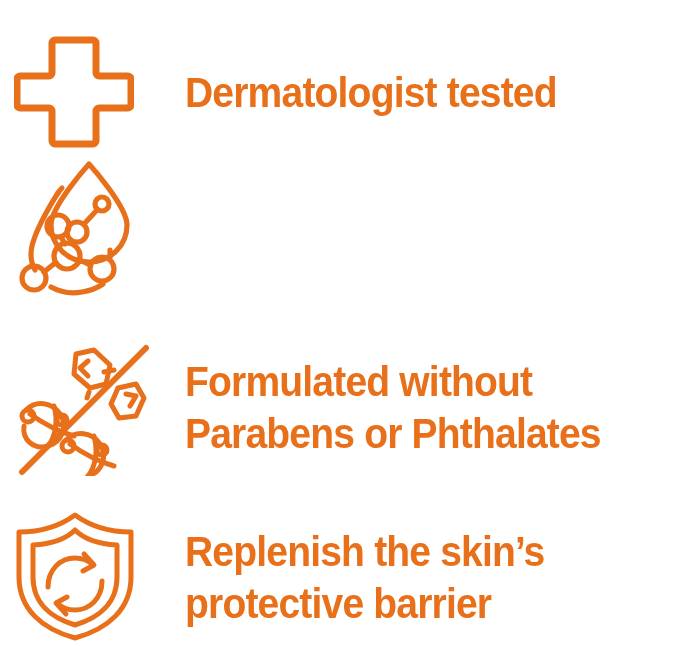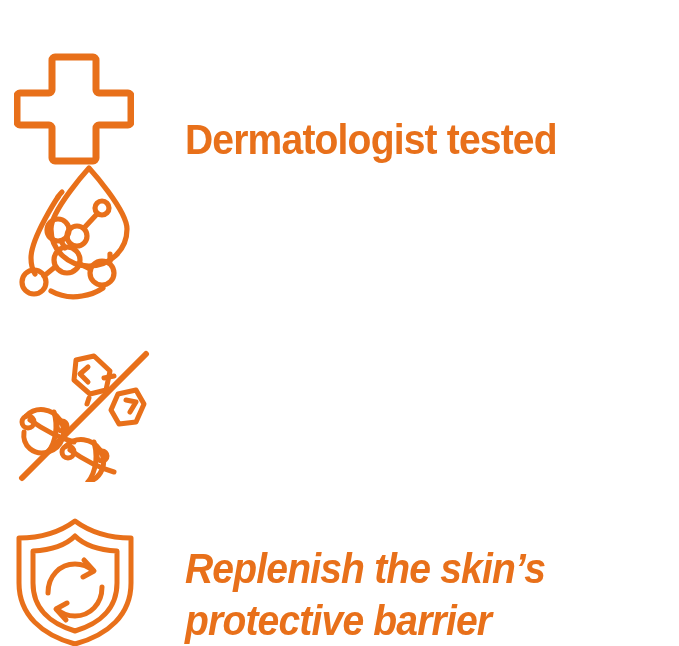--- a/index.html
+++ b/index.html
@@ -19,21 +19,21 @@
     height: 646px;
     position: relative;
     background: #ffffff;
   }
 
   .feature-row {
     position: absolute;
     left: 0;
     width: 583px;
     display: flex;
-    align-items: flex-end;
+    align-items: center;
   }
 
   .icon-cell {
     width: 185px;
     min-width: 185px;
     display: flex;
     align-items: center;
     justify-content: flex-start;
     padding-left: 14px;
     box-sizing: border-box;
@@ -64,21 +64,21 @@
 
   
   #row-0 { top: 18px;  height: 148px; }
   #row-1 { top: 155px; height: 150px; }
   #row-2 { top: 330px; height: 152px; }
   #row-3 { top: 505px; height: 142px; }
 
   #row-0 .text-cell { margin-top: 2px; }
   #row-1 .text-cell { margin-top: 6px; }
   #row-2 .text-cell { margin-top: 4px; }
-  #row-3 .text-cell { margin-top: 4px; font-style: italic; }
+  #row-3 .text-cell { margin-top: 4px; }
 </style>
 </head>
 <body>
 
 <div id="feature-list" style="background: rgb(255, 255, 255);">
 
   <div class="feature-row" id="row-0">
     <div class="icon-cell">
       <svg width="120" height="114" viewBox="0 0 120 114" aria-hidden="true">
         <path d="M41 5 h38 a3 3 0 0 1 3 3 v30 a3 3 0 0 0 3 3 h29 a3 3 0 0 1 3 3 v26 a3 3 0 0 1 -3 3 h-29 a3 3 0 0 0 -3 3 v30 a3 3 0 0 1 -3 3 h-38 a3 3 0 0 1 -3 -3 v-30 a3 3 0 0 0 -3 -3 h-29 a3 3 0 0 1 -3 -3 v-26 a3 3 0 0 1 3 -3 h29 a3 3 0 0 0 3 -3 v-30 a3 3 0 0 1 3 -3 z" fill="none" stroke="#E8701A" stroke-width="7" stroke-linejoin="round"></path>
@@ -138,20 +138,24 @@
           <path d="M52 104 C62 94 78 96 86 108 C94 120 88 136 74 140"></path>
           <path d="M56 108 C70 118 86 126 100 130"></path>
           <path d="M80 100 C84 114 82 130 74 140"></path>
           <circle cx="54" cy="110" r="6"></circle>
           <circle cx="88" cy="114" r="5"></circle>
 
           <path d="M132 12 L8 136" stroke-width="6"></path>
         </g>
       </svg>
     </div>
+    <div class="text-cell">
+      <div class="feature-line" style="color: rgb(232, 112, 26);">Formulated without</div>
+      <div class="feature-line" style="color: rgb(232, 112, 26);">Parabens or Phthalates</div>
+    </div>
   </div>
 
   <div class="feature-row" id="row-3">
     <div class="icon-cell">
       <svg width="122" height="130" viewBox="0 0 122 130" aria-hidden="true">
         <g fill="none" stroke="#E8701A" stroke-width="5" stroke-linecap="round" stroke-linejoin="round">
 
           <path d="M5 21 C28 21 46 15 61 4 C76 15 94 21 117 21 L117 66 C117 98 94 118 61 127 C28 118 5 98 5 66 Z"></path>
 
           <path d="M19 34 C38 33 52 28 61 19 C70 28 84 33 103 34 L103 66 C103 92 85 107 61 114 C37 107 19 92 19 66 Z"></path>

